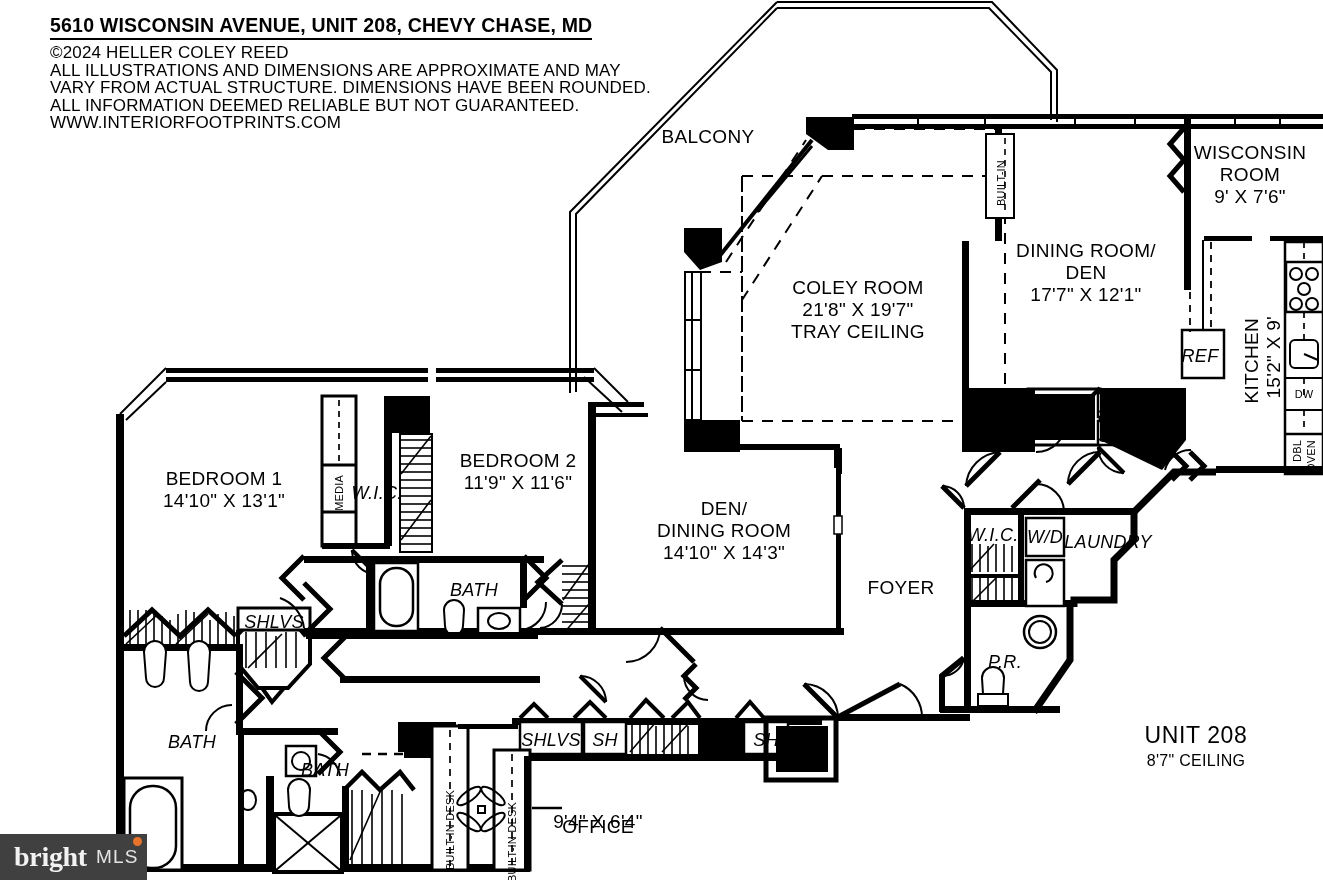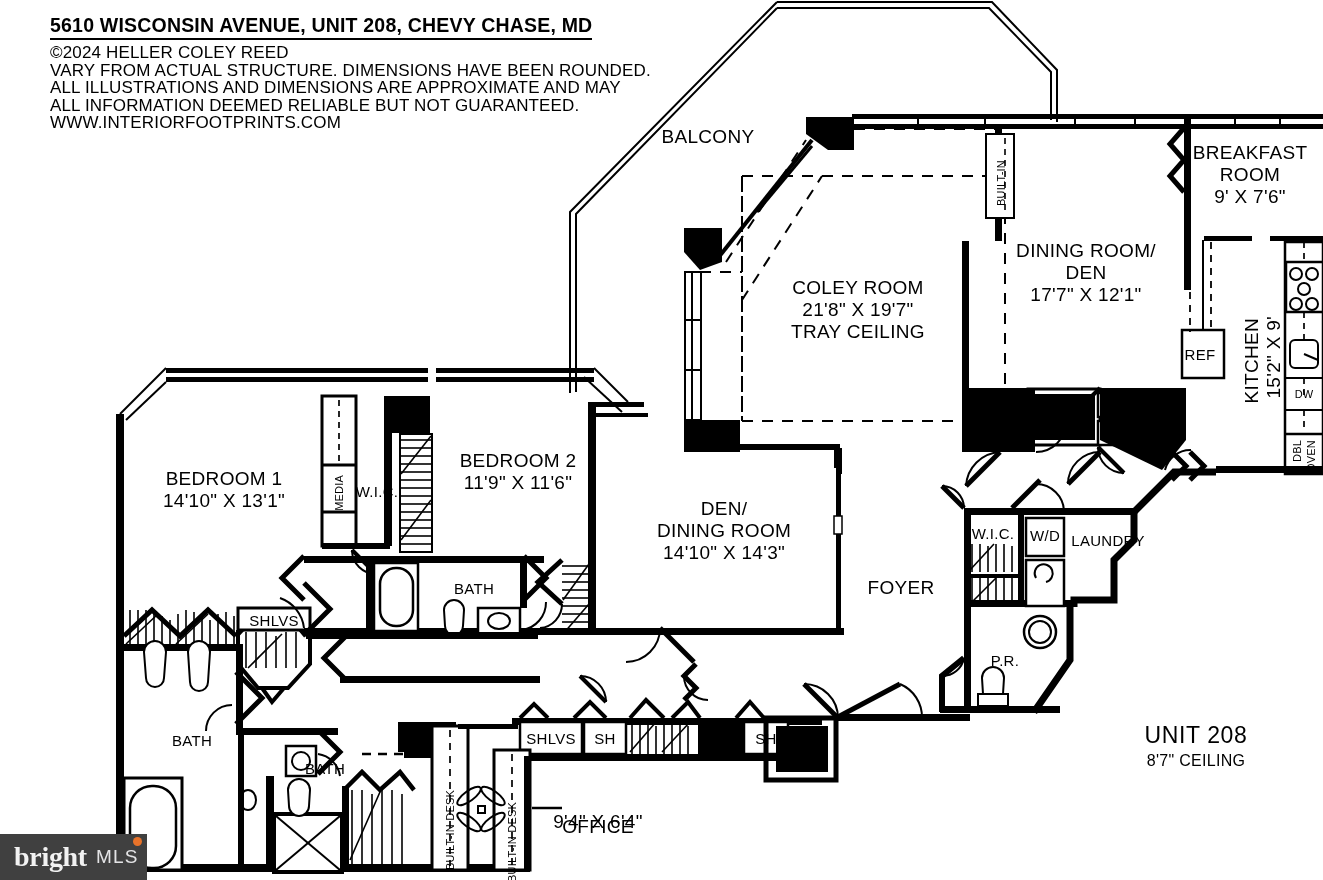--- a/index.html
+++ b/index.html
@@ -35,21 +35,21 @@
     background:#e8732a;
   }
   .wm-mls{
     font-family:"Liberation Sans", sans-serif;font-size:19px;color:#e4e4e6;
     margin-left:9px;letter-spacing:1.2px;
   }
 
   
   .lbl{position:absolute;text-align:center;line-height:1.14;white-space:pre;}
   .lbl.room   {font-size:19px;font-weight:400;letter-spacing:.3px;}
-  .lbl.small  {font-size:15px;letter-spacing:.3px;}
+  .lbl.small  {font-size:18px;letter-spacing:.3px;font-style:italic;}
   .lbl.tiny   {font-size:11px;letter-spacing:.2px;}
   .lbl.unit   {font-size:23px;letter-spacing:.6px;}
   .lbl.unitsub{font-size:16px;letter-spacing:.3px;}
   .lbl.vert   {writing-mode:vertical-rl;transform:rotate(180deg);}
   .ctr{transform:translateX(-50%);}
   .ctr.vert{transform:translateX(-50%) rotate(180deg);}
 </style>
 </head>
 <body>
 
@@ -492,38 +492,38 @@
       <path d="M1134,512 L1174,472 L1216,472" fill="none" stroke="#000" stroke-width="7"></path>
       <path d="M1172,452 l14,14 l-14,14" fill="none" stroke="#000" stroke-width="5"></path>
     </g>
 
   </svg>
 
   <div class="hdr">
     <div class="hdr-title">5610 WISCONSIN AVENUE, UNIT 208, CHEVY CHASE, MD</div>
     <div class="hdr-lines">
       <div class="hdr-line">©2024 HELLER COLEY REED</div>
+      <div class="hdr-line">ALL ILLUSTRATIONS AND DIMENSIONS ARE APPROXIMATE AND MAY</div>
       <div class="hdr-line">VARY FROM ACTUAL STRUCTURE. DIMENSIONS HAVE BEEN ROUNDED.</div>
-      <div class="hdr-line">ALL ILLUSTRATIONS AND DIMENSIONS ARE APPROXIMATE AND MAY</div>
       <div class="hdr-line">ALL INFORMATION DEEMED RELIABLE BUT NOT GUARANTEED.</div>
       <div class="hdr-line">WWW.INTERIORFOOTPRINTS.COM</div>
     </div>
   </div>
 
   <div class="lbl room ctr" style="left:708px;top:126px;">BALCONY</div>
 
   <div class="lbl room ctr" style="left:858px;top:277px;">COLEY ROOM</div>
   <div class="lbl room ctr" style="left:858px;top:299px;">21'8" X 19'7"</div>
   <div class="lbl room ctr" style="left:858px;top:321px;">TRAY CEILING</div>
 
   <div class="lbl room ctr" style="left:1086px;top:240px;">DINING ROOM/</div>
   <div class="lbl room ctr" style="left:1086px;top:262px;">DEN</div>
   <div class="lbl room ctr" style="left:1086px;top:284px;">17'7" X 12'1"</div>
 
-  <div class="lbl room ctr" style="left:1250px;top:142px;">BREAKFAST</div>
+  <div class="lbl room ctr" style="left:1250px;top:142px;">WISCONSIN</div>
   <div class="lbl room ctr" style="left:1250px;top:164px;">ROOM</div>
   <div class="lbl room ctr" style="left:1250px;top:186px;">9' X 7'6"</div>
 
   <div class="lbl room vert ctr" style="left:1252px;top:318px;">KITCHEN</div>
   <div class="lbl room vert ctr" style="left:1274px;top:316px;">15'2" X 9'</div>
 
   <div class="lbl room ctr" style="left:224px;top:468px;">BEDROOM 1</div>
   <div class="lbl room ctr" style="left:224px;top:490px;">14'10" X 13'1"</div>
 
   <div class="lbl room ctr" style="left:518px;top:450px;">BEDROOM 2</div>

